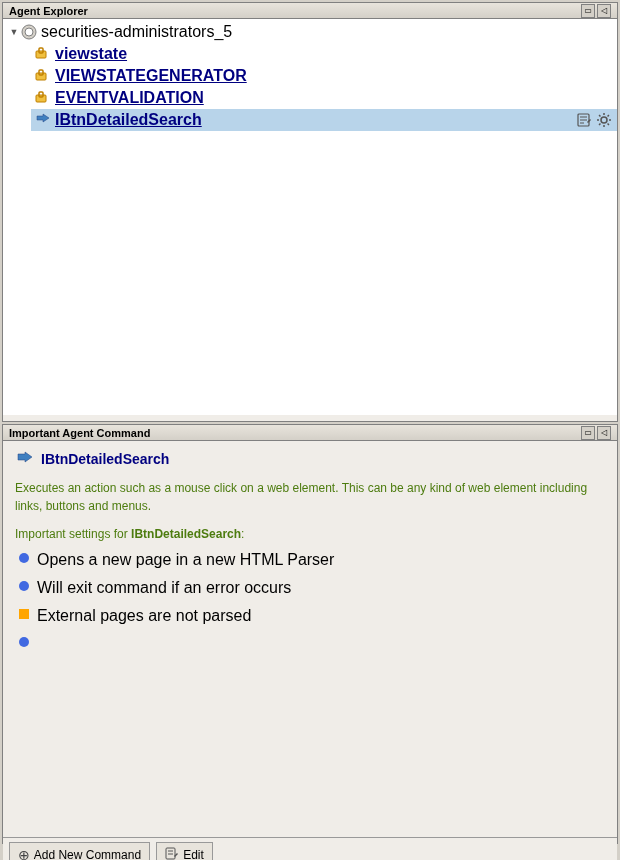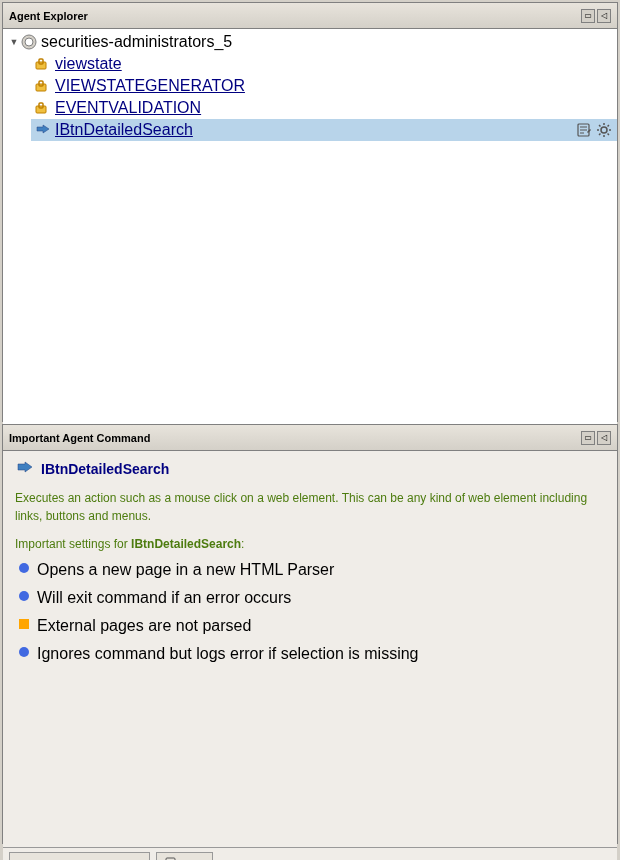--- a/index.html
+++ b/index.html
@@ -18,21 +18,21 @@
       background: #f0ede8;
       margin: 2px;
     }
     .panel-header {
       background: linear-gradient(to bottom, #e8e4dc, #d4d0c8);
       border-bottom: 1px solid #808080;
       padding: 3px 6px;
       display: flex;
       align-items: center;
       justify-content: space-between;
-      height: 26px;
+      height: 16px;
     }
     .panel-title {
       font-size: 11px;
       font-weight: bold;
       color: #000;
     }
     .panel-controls {
       display: flex;
       gap: 2px;
     }
@@ -53,24 +53,25 @@
       height: 420px;
     }
     .explorer-content {
       height: calc(100% - 22px);
       background: #fff;
       overflow-y: auto;
       padding: 2px 0;
     }
     .tree-item {
       display: flex;
-      align-items: flex-end;
+      align-items: center;
       padding: 2px 4px;
       cursor: pointer;
       height: 22px;
+      font-weight: bold;
     }
     .tree-item.selected {
       background: #b8d4ea;
     }
     .tree-root {
       display: flex;
       align-items: center;
       padding: 2px 4px;
       height: 22px;
     }
@@ -334,21 +335,20 @@
       <li>
         <div class="bullet-blue"></div>
         <span>Will exit command if an error occurs</span>
       </li>
       <li>
         <div class="bullet-yellow"></div>
         <span>External pages are not parsed</span>
       </li>
       <li>
         <div class="bullet-blue"></div>
-        <span>Ignores command but logs error if selection is missing</span>
       </li>
     </ul>
   </div>
 
   <div class="bottom-toolbar">
     <button class="toolbar-btn">
       <span style="font-size:14px; color:#444;">⊕</span>
       <span>Add New Command</span>
     </button>
     <button class="toolbar-btn">

